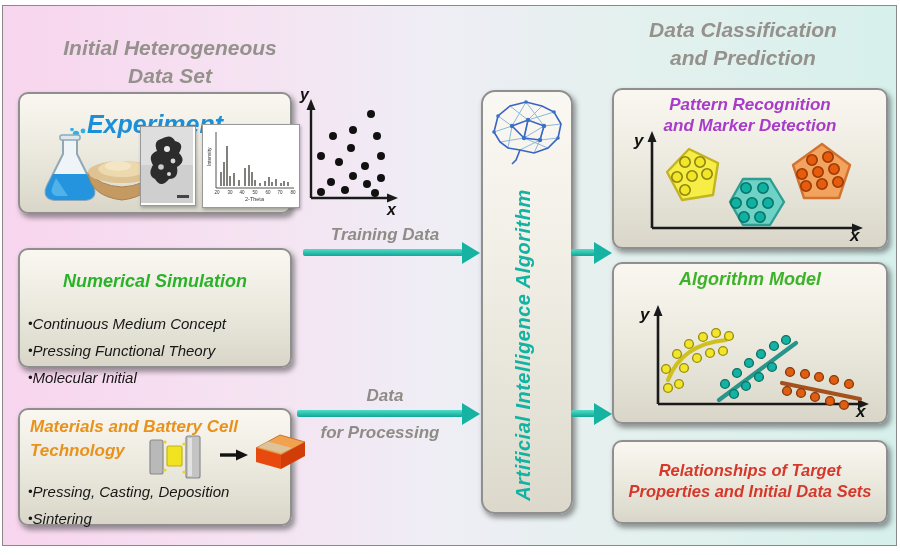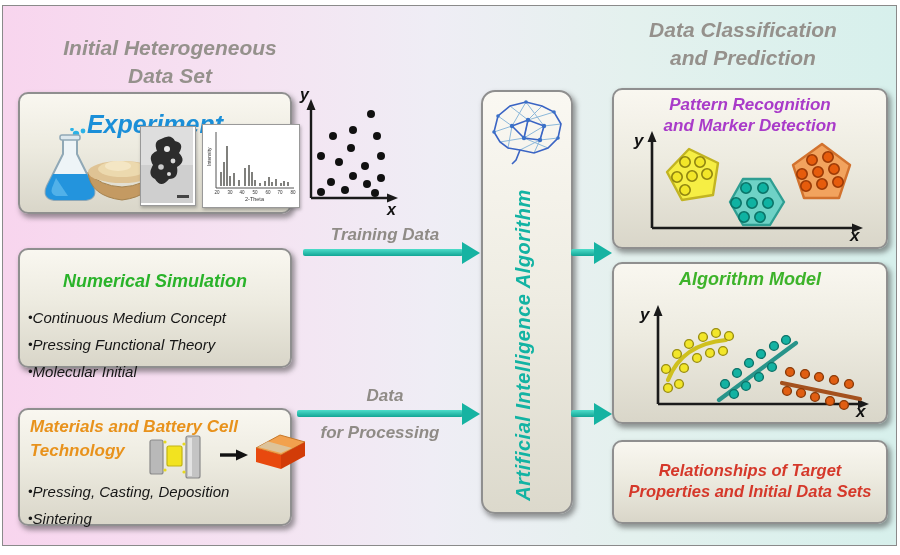--- a/index.html
+++ b/index.html
@@ -115,21 +115,21 @@
           <text x="52" y="68" font-size="4.5" fill="#333" text-anchor="middle">50</text>
           <text x="65" y="68" font-size="4.5" fill="#333" text-anchor="middle">60</text>
           <text x="77" y="68" font-size="4.5" fill="#333" text-anchor="middle">70</text>
           <text x="90" y="68" font-size="4.5" fill="#333" text-anchor="middle">80</text>
         </svg>
     </div>
   </div>
 
   <div class="panel" style="left:18px;top:248px;width:270px;height:116px;">
     <div class="ptitle" style="color:#2ab32a;font-size:18px;margin-top:21px;">Numerical Simulation</div>
-    <div style="margin-top:12px;">
+    <div style="margin-top:18px;">
       <div class="bullet"><span class="bdot">•</span><span>Continuous Medium Concept</span></div>
       <div class="bullet"><span class="bdot">•</span><span>Pressing Functional Theory</span></div>
       <div class="bullet"><span class="bdot">•</span><span>Molecular Initial</span></div>
     </div>
   </div>
 
   <div class="panel" style="left:18px;top:408px;width:270px;height:114px;">
     <div class="ptitle" style="color:#e8921c;font-size:17px;text-align:left;padding-left:10px;margin-top:5px;line-height:24px;">
       <div>Materials and Battery Cell</div>
       <div>Technology</div>

